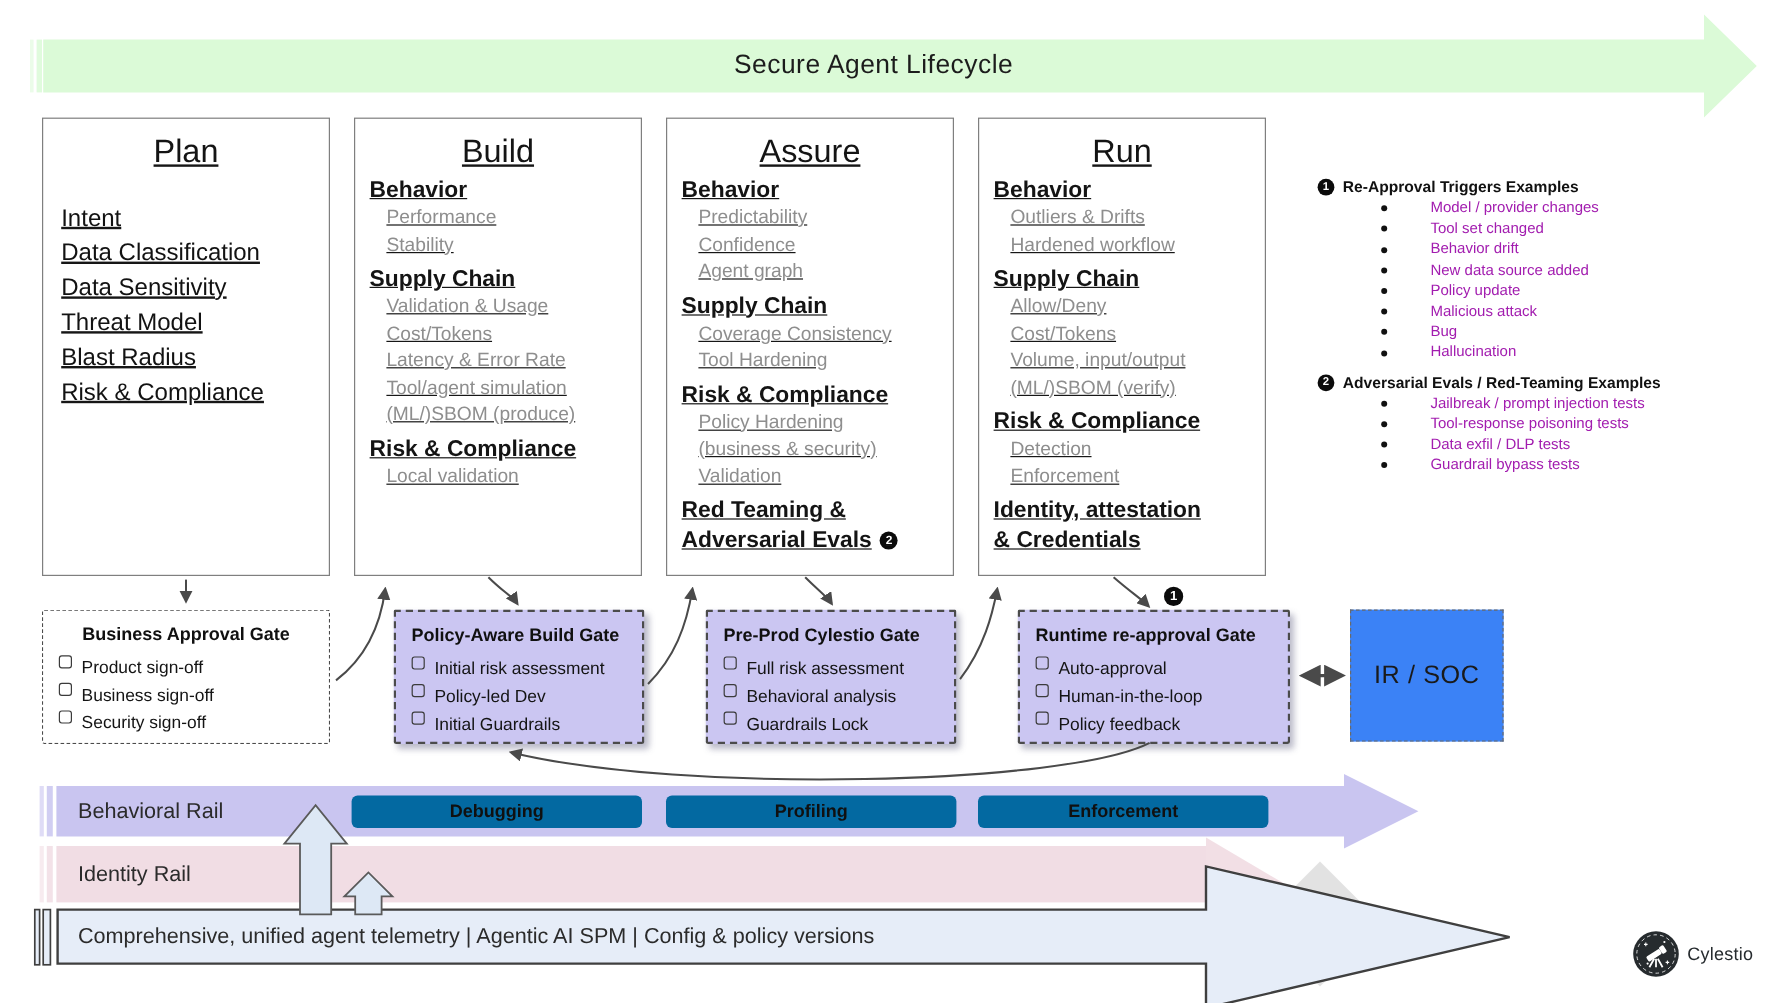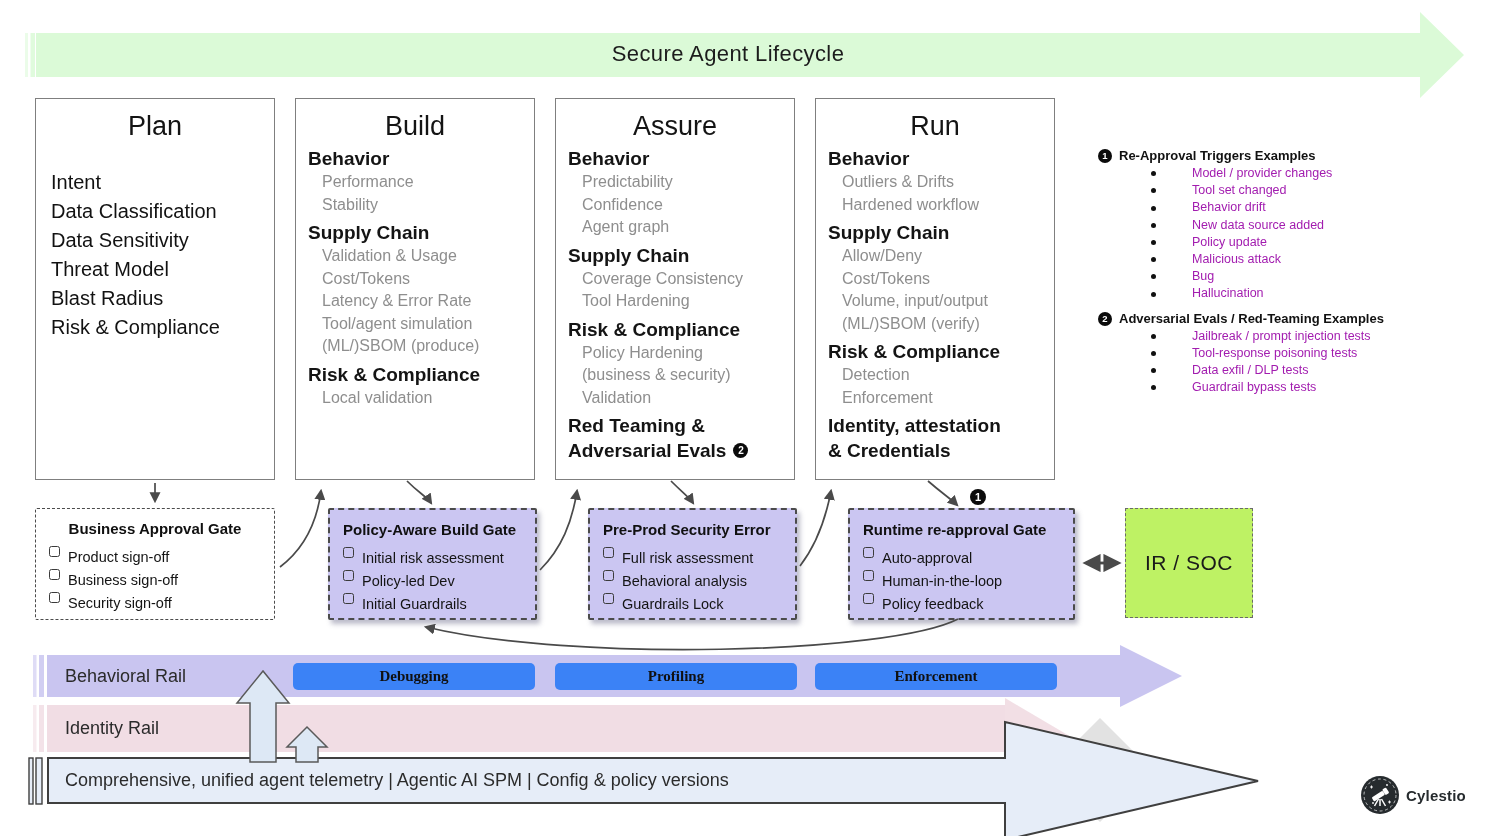--- a/index.html
+++ b/index.html
@@ -5,59 +5,59 @@
   html,body{margin:0;padding:0;background:#ffffff;}
   .canvas{position:relative;width:1488px;height:836px;background:#fff;overflow:hidden;
           font-family:"Liberation Sans","DejaVu Sans",sans-serif;color:#161616;}
   svg.layer{position:absolute;left:0;top:0;pointer-events:none;}
   .bg{z-index:0;}
   .fg{z-index:5;}
   .banner-title{position:absolute;left:36px;width:1384px;top:41px;text-align:center;
                 font-size:22px;letter-spacing:.4px;color:#1c1c1c;z-index:2;}
   
   .phase{position:absolute;top:98px;width:240px;height:382px;background:#fff;
-         border:1.5px solid #7f7f7f;box-sizing:border-box;z-index:2;}
+         border:1.5px solid #7f7f7f;box-sizing:border-box;z-index:2;text-decoration:underline;}
   .phase-title{text-align:center;font-size:27px;margin-top:12px;margin-bottom:4px;color:#141414;}
   .plan-list{margin:26px 0 0 15px;}
   .plan-item{font-size:20px;font-weight:500;line-height:29px;color:#121212;}
   .content{padding-left:12px;padding-right:4px;}
   .sec-h{font-size:19px;font-weight:700;color:#141414;line-height:25px;margin-top:4px;}
   .hrow{display:flex;align-items:center;gap:7px;margin-top:0;}
   .sub{font-size:16px;color:#8e8e8e;padding-left:14px;line-height:22.5px;}
   
   .gate{position:absolute;top:508px;height:112px;box-sizing:border-box;z-index:2;
         border:2px dashed #4b4b4b;border-radius:2px;background:#fff;}
   .gate.purple{background:#cbc6f2;box-shadow:3px 4px 5px rgba(105,105,135,.45);}
   .g-title{font-size:15px;font-weight:700;color:#101010;margin:11px 0 9px 13px;}
   .gate.centered .g-title{text-align:center;margin-left:0;}
   .g-item{display:flex;align-items:flex-start;gap:8px;padding-left:13px;font-size:14.5px;
           font-weight:500;color:#141414;line-height:23px;}
   .cb{width:11px;height:11px;border:1.7px solid #3b3b3b;border-radius:2.5px;flex:0 0 auto;box-sizing:border-box;}
   .irsoc{position:absolute;left:1125px;top:508px;width:128px;height:110px;box-sizing:border-box;
          border:1.6px dashed #6a6a6a;display:flex;align-items:center;justify-content:center;
-         font-size:21px;letter-spacing:.5px;color:#1a1a1a;z-index:2;background:#bef264;}
+         font-size:21px;letter-spacing:.5px;color:#1a1a1a;z-index:2;background:#3b82f6;}
   
   .nbadge{display:inline-flex;width:15px;height:15px;border-radius:50%;background:#0b0b0b;color:#fff;
           font-size:10px;font-weight:700;align-items:center;justify-content:center;flex:0 0 auto;}
   .float1{position:absolute;left:970px;top:489px;width:16px;height:16px;font-size:11px;z-index:4;}
   
   .annot{position:absolute;left:1098px;top:147px;width:392px;z-index:2;}
   .a-head{display:flex;align-items:center;gap:7px;font-size:13px;font-weight:600;color:#111;line-height:18px;}
   .a-head .nbadge{width:14px;height:14px;font-size:9.5px;}
   .a-row{display:flex;align-items:center;padding-left:53px;line-height:17.2px;}
   .a-dot{width:5px;height:5px;border-radius:50%;background:#111;margin-right:36px;flex:0 0 auto;}
   .a-txt{font-size:12.5px;color:#a21caf;}
   
   .rail-label{position:absolute;left:65px;font-size:18px;color:#2b2b2b;z-index:2;}
-  .stage{position:absolute;top:663px;width:242px;height:27px;background:#3b82f6;border-radius:5px;
+  .stage{position:absolute;top:663px;width:242px;height:27px;background:#0369a1;border-radius:5px;
          display:flex;align-items:center;justify-content:center;font-size:15px;font-weight:700;
-         color:#101010;z-index:2;font-family:Liberation Serif, serif;}
+         color:#101010;z-index:2;}
   
   .logo{position:absolute;left:1360px;top:775px;display:flex;align-items:center;gap:6px;z-index:2;}
-  .logo-text{font-size:15px;font-weight:700;color:#262b2e;letter-spacing:.2px;}
+  .logo-text{font-size:15px;font-weight:400;color:#262b2e;letter-spacing:.2px;}
 </style>
 </head>
 <body>
 
 <div class="canvas">
 
   <svg class="layer bg" width="1488" height="836" viewBox="0 0 1488 836">
 
     <rect x="25" y="33" width="3" height="44" fill="#dbfad7" opacity=".55"></rect>
     <rect x="30.5" y="33" width="4.5" height="44" fill="#dbfad7" opacity=".85"></rect>
@@ -238,21 +238,21 @@
         <span class="cb"></span>
         <span>Policy-led Dev</span>
       </div>
     <div class="g-item">
         <span class="cb"></span>
         <span>Initial Guardrails</span>
       </div>
   </div>
 
   <div class="gate purple" style="left:588px;width:209px">
-    <div class="g-title">Pre-Prod Security Error</div>
+    <div class="g-title">Pre-Prod Cylestio Gate</div>
     <div class="g-item">
         <span class="cb"></span>
         <span>Full risk assessment</span>
       </div>
     <div class="g-item">
         <span class="cb"></span>
         <span>Behavioral analysis</span>
       </div>
     <div class="g-item">
         <span class="cb"></span>

